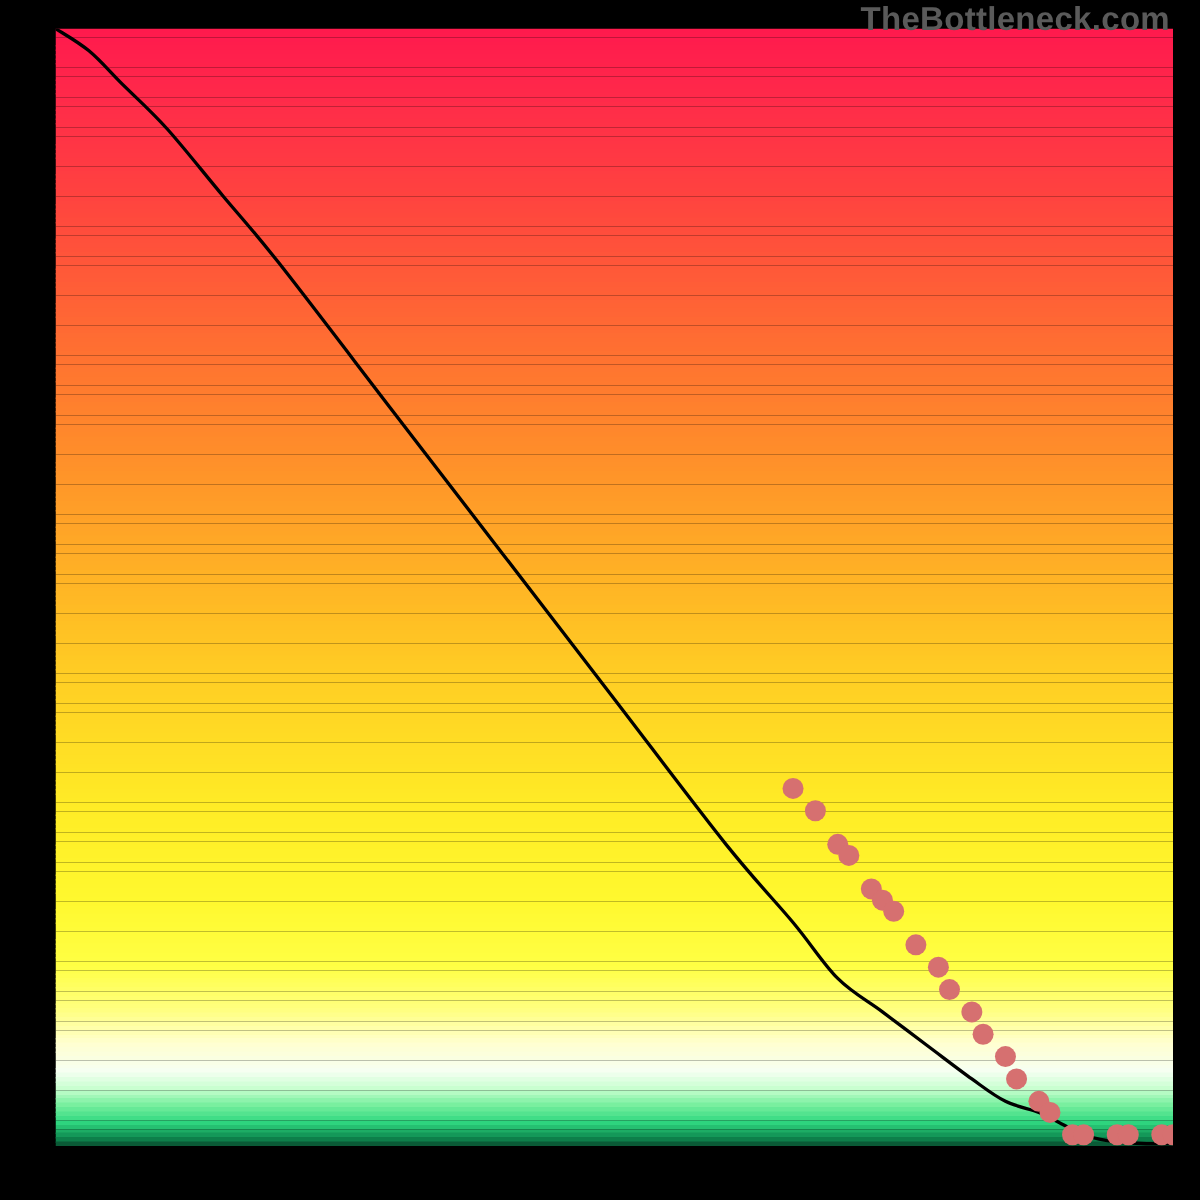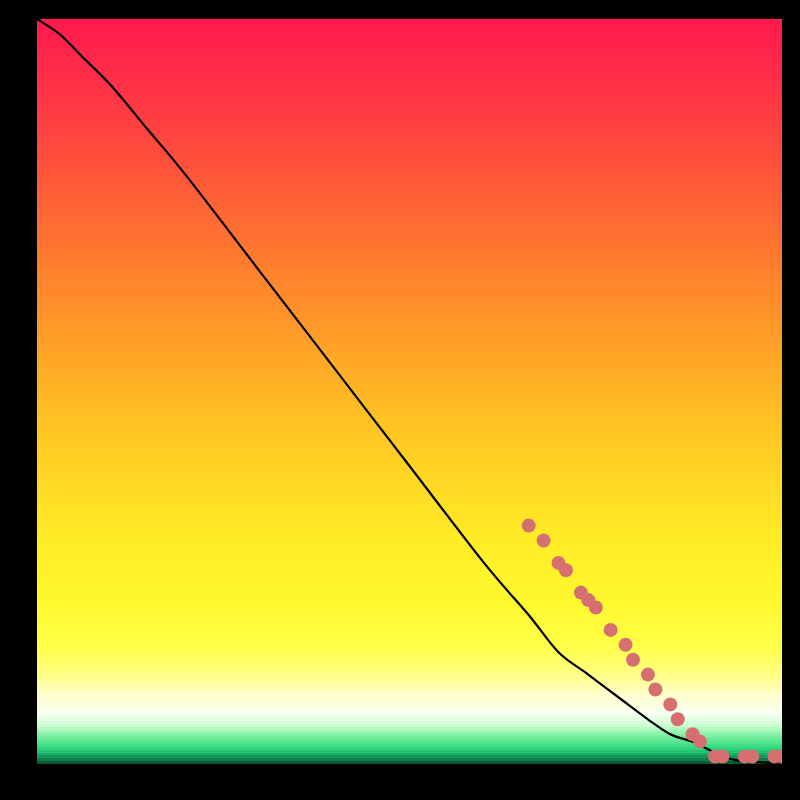--- a/index.html
+++ b/index.html
@@ -341,13 +341,14 @@
           <circle cx="678.0" cy="737.5" r="7" fill="#d67070"></circle>
           <circle cx="685.4" cy="737.5" r="7" fill="#d67070"></circle>
           <circle cx="707.8" cy="737.5" r="7" fill="#d67070"></circle>
           <circle cx="715.2" cy="737.5" r="7" fill="#d67070"></circle>
           <circle cx="737.5" cy="737.5" r="7" fill="#d67070"></circle>
           <circle cx="745.0" cy="737.5" r="7" fill="#d67070"></circle>
         </g>
     </svg>
   </div>
 
+  <div class="watermark">TheBottleneck.com</div>
 </div>
 
 </body></html>

